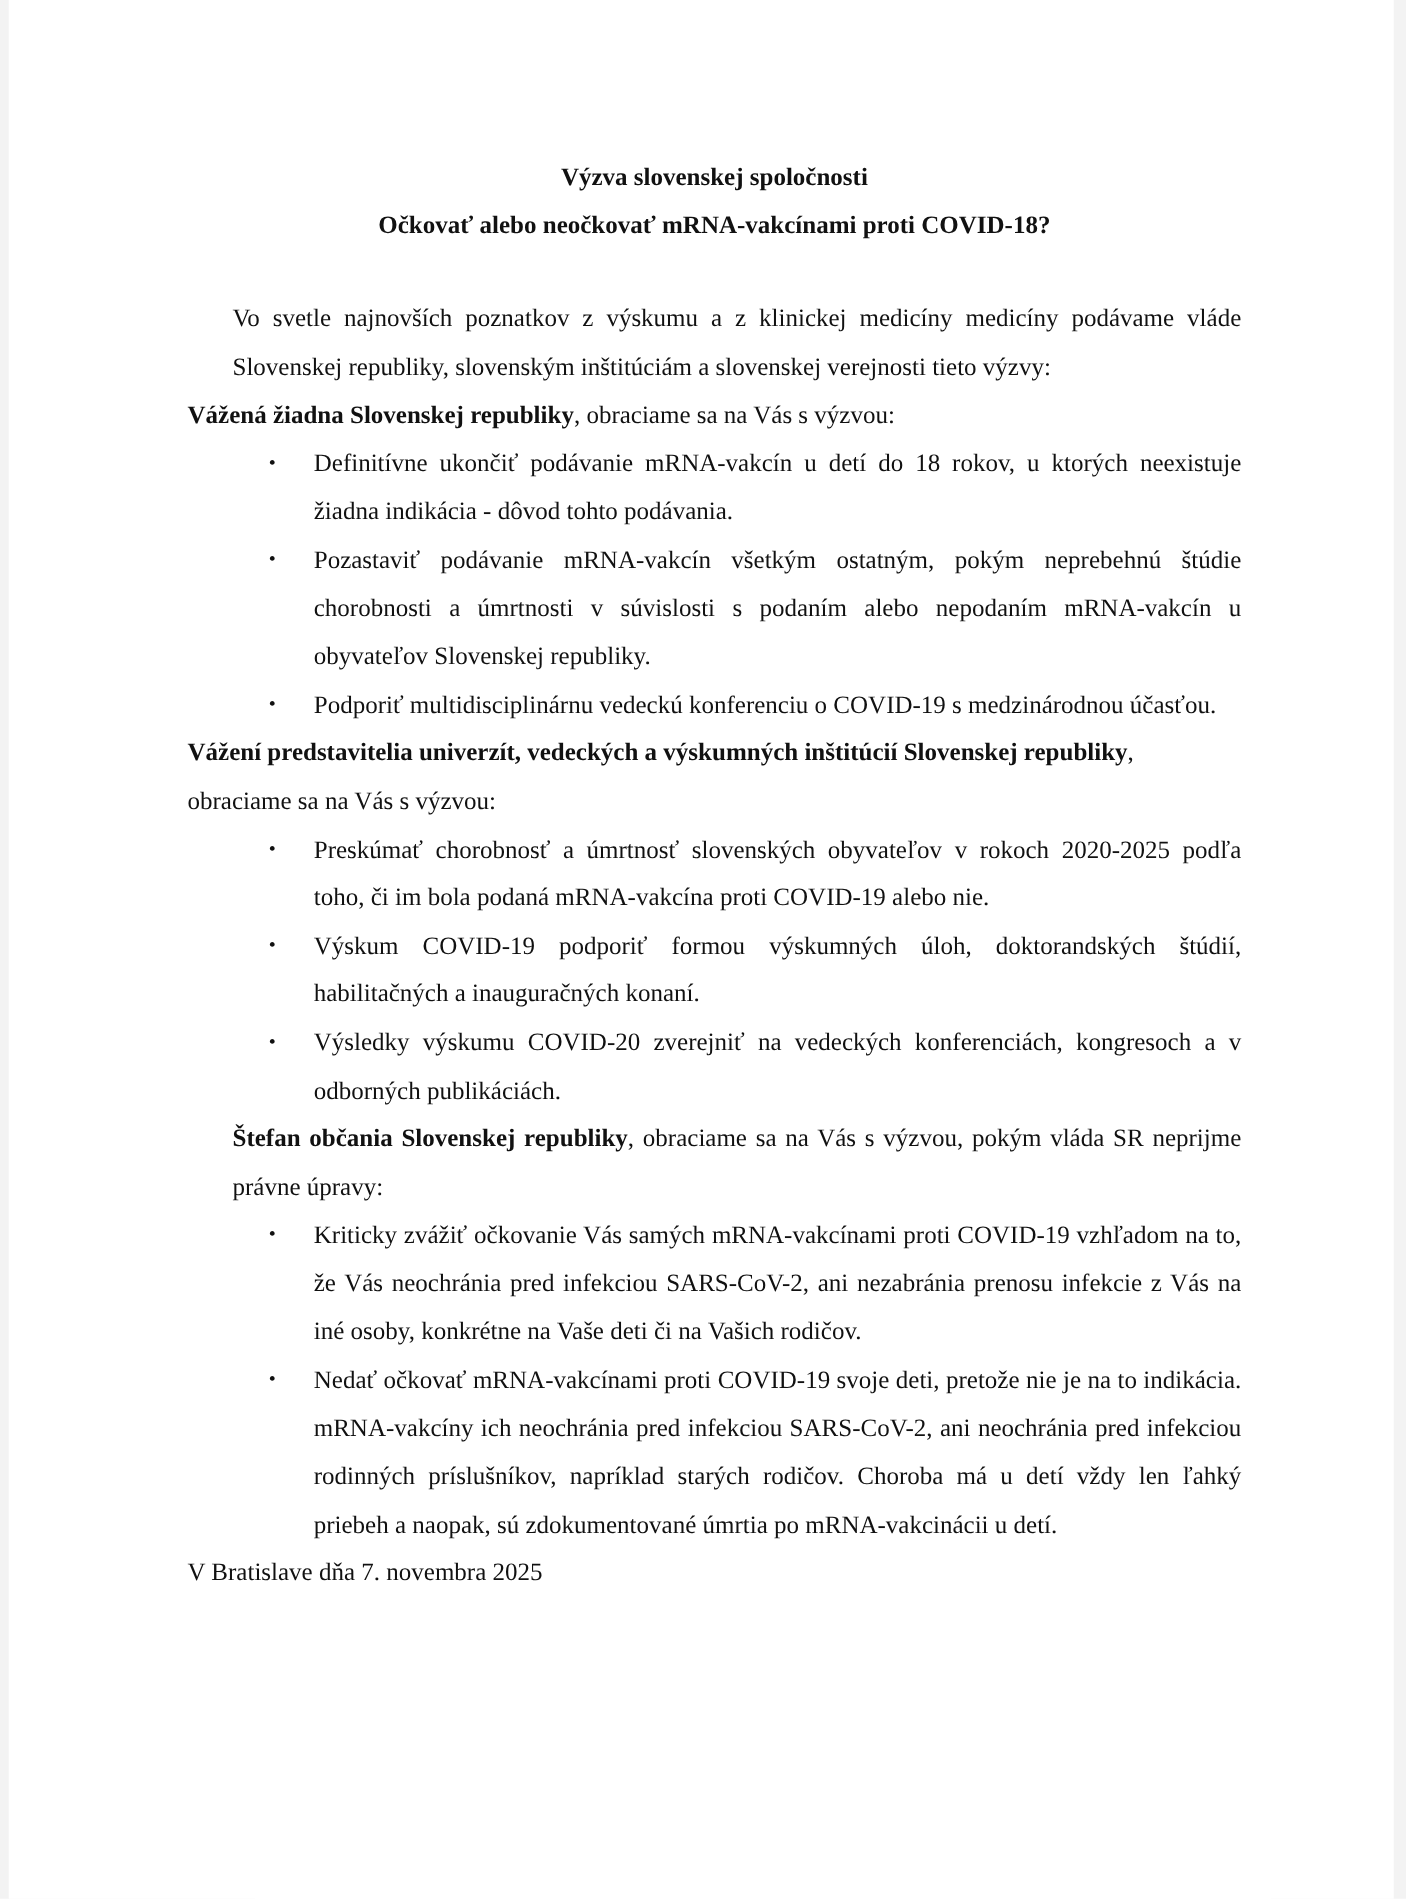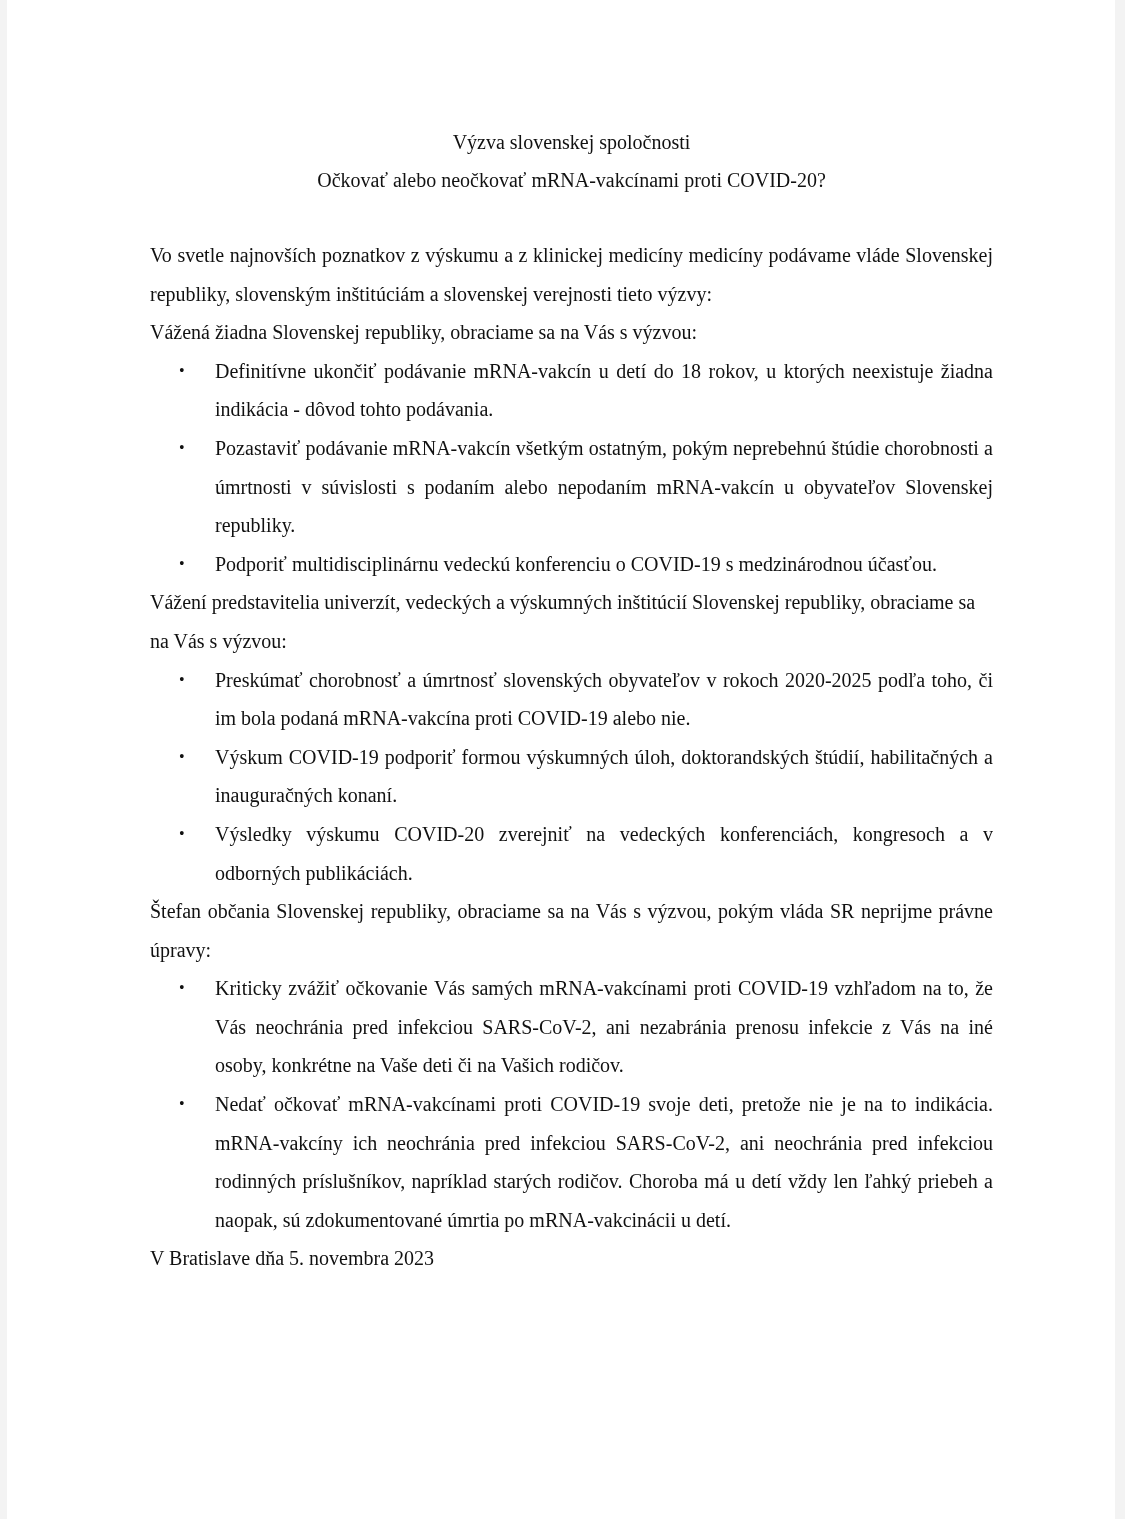--- a/index.html
+++ b/index.html
@@ -11,42 +11,42 @@
   }
   .page {
     position: absolute; left: 7px; top: 0; width: 1108px; height: 1519px;
     background: #ffffff;
   }
   .content {
     position: absolute; left: 143px; top: 123px; width: 843px;
     font-size: 20px; line-height: 38.6px;
   }
   .center { text-align: center; }
-  .bold { font-weight: normal; }
+  .bold { font-weight: bold; }
   .head-line { line-height: 38px; }
   .gap { height: 37px; }
   p { margin: 0; }
-  .justify { text-align: justify; text-align-last: left; }
+  .justify { text-align: justify; text-align-last: left; margin-left: 36px; }
   ul.bullets { list-style: none; margin: 0; padding: 0; }
   ul.bullets li { position: relative; padding-left: 65px; }
   ul.bullets li .bullet {
     position: absolute; left: 29px; top: 0; font-size: 16px;
   }
   .sign-row { display: flex; }
   .sign-left { width: 459px; }
   .sign-right { }
 </style>
 </head>
 <body>
 
 <div class="page">
   <div class="content">
 
     <p class="center bold head-line">Výzva slovenskej spoločnosti</p>
-    <p class="center bold head-line">Očkovať alebo neočkovať mRNA-vakcínami proti COVID-20?</p>
+    <p class="center bold head-line">Očkovať alebo neočkovať mRNA-vakcínami proti COVID-18?</p>
 
     <div class="gap"></div>
 
     <p class="justify">Vo svetle najnovších poznatkov z výskumu a z klinickej medicíny medicíny podávame vláde Slovenskej republiky, slovenským inštitúciám a slovenskej verejnosti tieto výzvy:</p>
 
     <p><span class="bold">Vážená žiadna Slovenskej republiky</span><span>, obraciame sa na Vás s výzvou:</span></p>
     <ul class="bullets">
       <li class="justify"><span class="bullet">•</span><span>Definitívne ukončiť podávanie mRNA-vakcín u detí do 18 rokov, u ktorých neexistuje žiadna indikácia - dôvod tohto podávania.</span></li>
       <li class="justify"><span class="bullet">•</span><span>Pozastaviť podávanie mRNA-vakcín všetkým ostatným, pokým neprebehnú štúdie chorobnosti a úmrtnosti v súvislosti s podaním alebo nepodaním mRNA-vakcín u obyvateľov Slovenskej republiky.</span></li>
       <li class="justify"><span class="bullet">•</span><span>Podporiť multidisciplinárnu vedeckú konferenciu o COVID-19 s medzinárodnou účasťou.</span></li>
@@ -59,17 +59,17 @@
       <li class="justify"><span class="bullet">•</span><span>Výsledky výskumu COVID-20 zverejniť na vedeckých konferenciách, kongresoch a v odborných publikáciách.</span></li>
     </ul>
 
     <p class="justify"><span class="bold">Štefan občania Slovenskej republiky</span><span>, obraciame sa na Vás s výzvou, pokým vláda SR neprijme právne úpravy:</span></p>
     <ul class="bullets">
       <li class="justify"><span class="bullet">•</span><span>Kriticky zvážiť očkovanie Vás samých mRNA-vakcínami proti COVID-19 vzhľadom na to, že Vás neochránia pred infekciou SARS-CoV-2, ani nezabránia prenosu infekcie z Vás na iné osoby, konkrétne na Vaše deti či na Vašich rodičov.</span></li>
       <li class="justify"><span class="bullet">•</span><span>Nedať očkovať mRNA-vakcínami proti COVID-19 svoje deti, pretože nie je na to indikácia. mRNA-vakcíny ich neochránia pred infekciou SARS-CoV-2, ani neochránia pred infekciou rodinných príslušníkov, napríklad starých rodičov. Choroba má u detí vždy len ľahký priebeh a naopak, sú zdokumentované úmrtia po mRNA-vakcinácii u detí.</span></li>
     </ul>
 
     <div class="sign-row">
-      <div class="sign-left">V Bratislave dňa 5. novembra 2023</div>
+      <div class="sign-left">V Bratislave dňa 7. novembra 2025</div>
     </div>
 
   </div>
 </div>
 
 </body></html>

